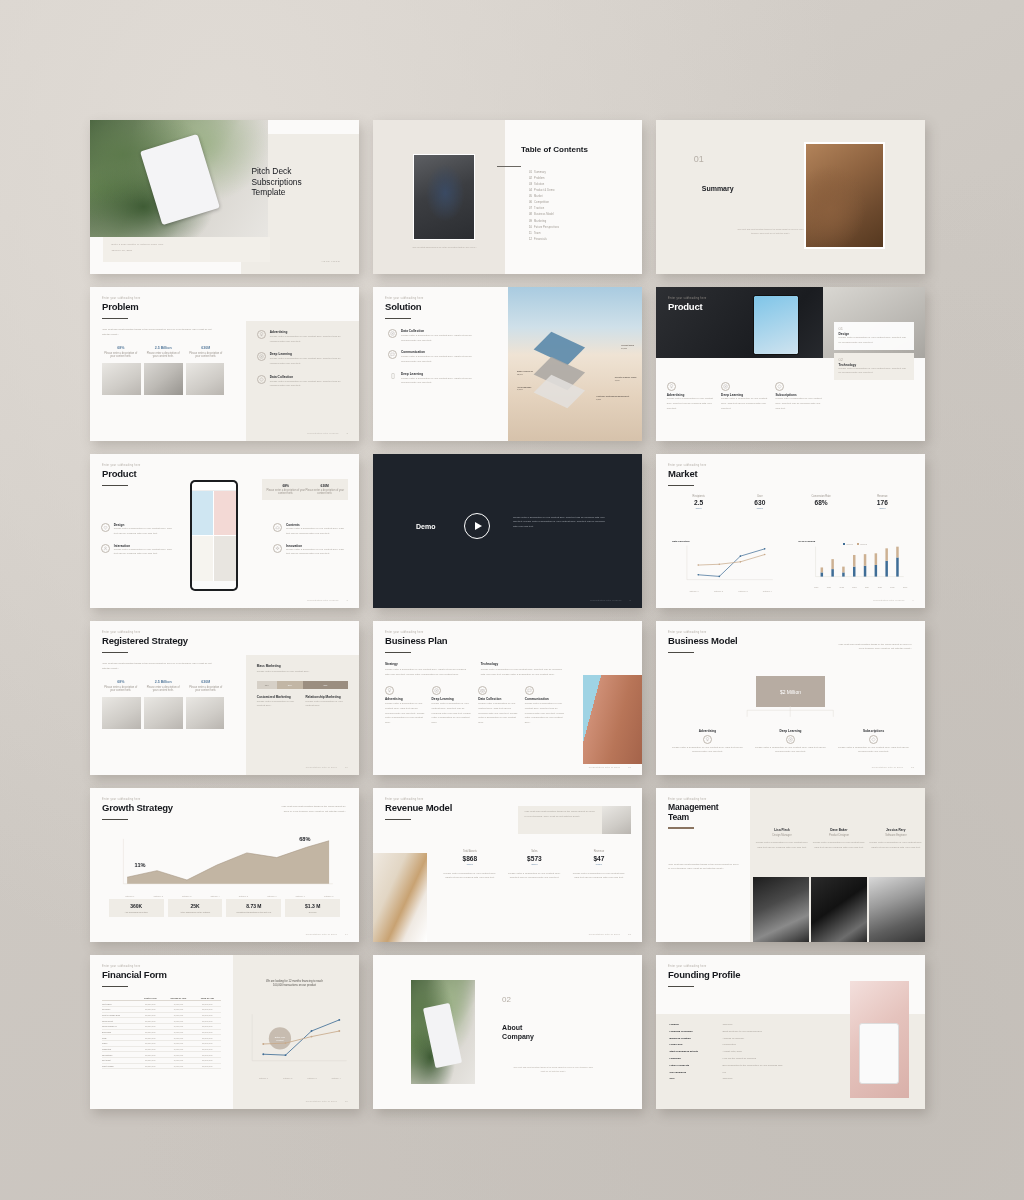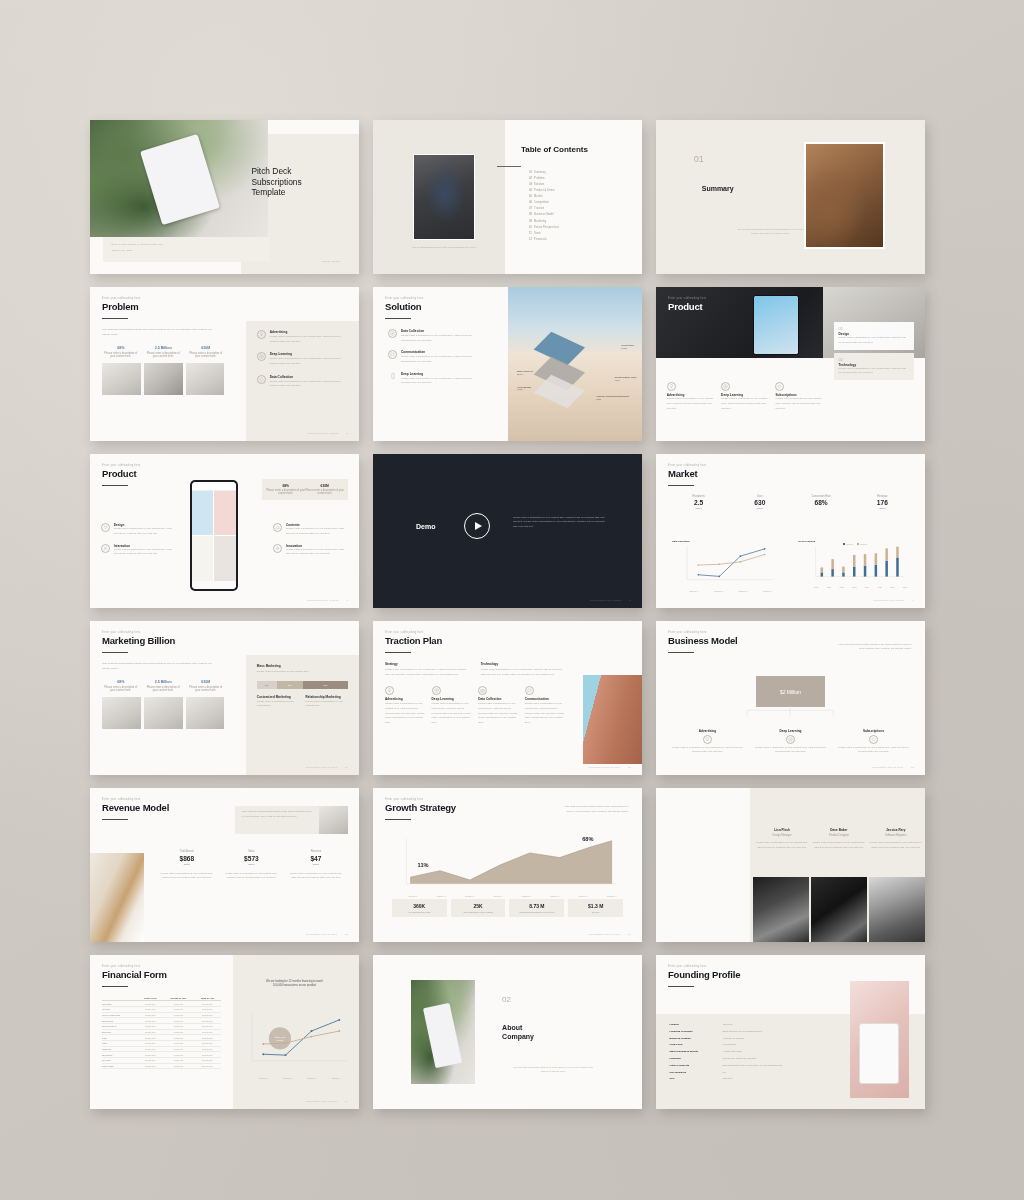--- a/index.html
+++ b/index.html
@@ -558,21 +558,21 @@
         <span>2027</span>
       </div>
     </div>
     <div class="foot"><span>Presentation Title of Deck</span><i>9</i></div>
   </div>
 
   <div class="slide">
     <div class="panel" style="position:absolute;right:0;top:22%;bottom:0;width:42%;"></div>
     <div class="pad">
       <div class="eyebrow">Enter your subheading here</div>
-      <div class="title">Marketing Billion</div>
+      <div class="title">Registered Strategy</div>
       <div class="rule"></div>
       <div class="body" style="width:46%;margin-top:9px;">"The best and most beautiful things in the world cannot be seen or even touched. They must be felt with the heart."</div>
       <div style="display:flex;gap:5px;width:50%;margin-top:9px;">
         <div style="flex:1;text-align:center;">
           <div style="font-size:3.6px;font-weight:bold;color:#5c7fa0;">68%</div>
           <div class="stat-c" style="margin-top:2px;">Please enter a description of your content here.</div>
         </div>
         <div style="flex:1;text-align:center;">
           <div style="font-size:3.6px;font-weight:bold;color:#5c7fa0;">2.5 Billion</div>
           <div class="stat-c" style="margin-top:2px;">Please enter a description of your content here.</div>
@@ -607,21 +607,21 @@
         </div>
       </div>
     </div>
     <div class="foot"><span>Presentation Title of Deck</span><i>10</i></div>
   </div>
 
   <div class="slide">
     <div class="ph ph-brick" style="position:absolute;right:0;top:35%;width:22%;height:58%;"></div>
     <div class="pad">
       <div class="eyebrow">Enter your subheading here</div>
-      <div class="title">Traction Plan</div>
+      <div class="title">Business Plan</div>
       <div class="rule"></div>
       <div style="display:flex;gap:10px;margin-top:9px;width:74%;">
         <div style="flex:1;">
           <div class="lbl">Strategy</div>
           <div class="body" style="margin-top:2px;">Please enter a description of your content here. This text can be replaced with your own text. Please enter a description of your content here.</div>
         </div>
         <div style="flex:1;">
           <div class="lbl">Technology</div>
           <div class="body" style="margin-top:2px;">Please enter a description of your content here. This text can be replaced with your own text. Please enter a description of your content here.</div>
         </div>
@@ -705,54 +705,20 @@
         <div class="lbl">Subscriptions</div>
         <div class="ico" style="margin:2px auto;">
             <svg viewBox="0 0 24 24">
               <path d="M12 3l8 9-8 9-8-9z"></path>
             </svg>
           </div>
         <div class="body">Please enter a description of your content here. This text can be replaced with your own text.</div>
       </div>
     </div>
     <div class="foot"><span>Presentation Title of Deck</span><i>12</i></div>
-  </div>
-
-  <div class="slide">
-    <div class="ph ph-wood" style="position:absolute;left:0;top:42%;width:20%;height:58%;"></div>
-    <div class="pad">
-      <div class="eyebrow">Enter your subheading here</div>
-      <div class="title">Revenue Model</div>
-      <div class="rule"></div>
-    </div>
-    <div class="panel" style="position:absolute;right:4%;top:12%;width:42%;height:18%;padding:4px 6px;">
-      <div class="body" style="width:72%;">"The best and most beautiful things in the world cannot be seen or even touched. They must be felt with the heart."</div>
-      <div class="ph ph-gray" style="position:absolute;right:0;top:0;width:26%;height:100%;"></div>
-    </div>
-    <div style="position:absolute;left:24%;top:40%;width:72%;display:flex;">
-      <div style="flex:1;text-align:center;">
-        <div class="stat-c">Total Assets</div>
-        <div class="stat-n" style="margin-top:2px;">$868</div>
-        <div style="font-size:2.2px;color:#5c7fa0;margin-top:1px;">million</div>
-        <div class="body" style="margin-top:7px;padding:0 7%;">Please enter a description of your content here. This text can be replaced with your own text.</div>
-      </div>
-      <div style="flex:1;text-align:center;">
-        <div class="stat-c">Sales</div>
-        <div class="stat-n" style="margin-top:2px;">$573</div>
-        <div style="font-size:2.2px;color:#5c7fa0;margin-top:1px;">million</div>
-        <div class="body" style="margin-top:7px;padding:0 7%;">Please enter a description of your content here. This text can be replaced with your own text.</div>
-      </div>
-      <div style="flex:1;text-align:center;">
-        <div class="stat-c">Revenue</div>
-        <div class="stat-n" style="margin-top:2px;">$47</div>
-        <div style="font-size:2.2px;color:#5c7fa0;margin-top:1px;">million</div>
-        <div class="body" style="margin-top:7px;padding:0 7%;">Please enter a description of your content here. This text can be replaced with your own text.</div>
-      </div>
-    </div>
-    <div class="foot"><span>Presentation Title of Deck</span><i>13</i></div>
   </div>
 
   <div class="slide">
     <div class="pad">
       <div class="eyebrow">Enter your subheading here</div>
       <div class="title">Growth Strategy</div>
       <div class="rule"></div>
     </div>
     <div class="body" style="position:absolute;right:5%;top:11%;width:26%;text-align:right;">"The best and most beautiful things in the world cannot be seen or even touched. They must be felt with the heart."</div>
     <div style="position:absolute;left:6%;top:32%;width:88%;height:34%;">
@@ -790,21 +756,61 @@
       </div>
       <div style="flex:1;background:#efece6;padding:4px 2px;text-align:center;">
         <div style="font-size:5px;font-weight:bold;color:#1d1f24;">$1.3 M</div>
         <div style="font-size:2px;color:#9d968f;margin-top:2px;">Revenue</div>
       </div>
     </div>
     <div class="foot"><span>Presentation Title of Deck</span><i>14</i></div>
   </div>
 
   <div class="slide">
+    <div class="ph ph-wood" style="position:absolute;left:0;top:42%;width:20%;height:58%;"></div>
+    <div class="pad">
+      <div class="eyebrow">Enter your subheading here</div>
+      <div class="title">Revenue Model</div>
+      <div class="rule"></div>
+    </div>
+    <div class="panel" style="position:absolute;right:4%;top:12%;width:42%;height:18%;padding:4px 6px;">
+      <div class="body" style="width:72%;">"The best and most beautiful things in the world cannot be seen or even touched. They must be felt with the heart."</div>
+      <div class="ph ph-gray" style="position:absolute;right:0;top:0;width:26%;height:100%;"></div>
+    </div>
+    <div style="position:absolute;left:24%;top:40%;width:72%;display:flex;">
+      <div style="flex:1;text-align:center;">
+        <div class="stat-c">Total Assets</div>
+        <div class="stat-n" style="margin-top:2px;">$868</div>
+        <div style="font-size:2.2px;color:#5c7fa0;margin-top:1px;">million</div>
+        <div class="body" style="margin-top:7px;padding:0 7%;">Please enter a description of your content here. This text can be replaced with your own text.</div>
+      </div>
+      <div style="flex:1;text-align:center;">
+        <div class="stat-c">Sales</div>
+        <div class="stat-n" style="margin-top:2px;">$573</div>
+        <div style="font-size:2.2px;color:#5c7fa0;margin-top:1px;">million</div>
+        <div class="body" style="margin-top:7px;padding:0 7%;">Please enter a description of your content here. This text can be replaced with your own text.</div>
+      </div>
+      <div style="flex:1;text-align:center;">
+        <div class="stat-c">Revenue</div>
+        <div class="stat-n" style="margin-top:2px;">$47</div>
+        <div style="font-size:2.2px;color:#5c7fa0;margin-top:1px;">million</div>
+        <div class="body" style="margin-top:7px;padding:0 7%;">Please enter a description of your content here. This text can be replaced with your own text.</div>
+      </div>
+    </div>
+    <div class="foot"><span>Presentation Title of Deck</span><i>13</i></div>
+  </div>
+
+  <div class="slide">
     <div class="panel" style="position:absolute;right:0;top:0;bottom:0;width:65%;"></div>
+    <div class="pad" style="width:36%;">
+      <div class="eyebrow">Enter your subheading here</div>
+      <div class="title sm"><span>Management</span><br><span>Team</span></div>
+      <div class="rule brown"></div>
+      <div class="body" style="margin-top:34px;">"The best and most beautiful things in the world cannot be seen or even touched. They must be felt with the heart."</div>
+    </div>
     <div style="position:absolute;right:1%;top:26%;width:62%;display:flex;gap:4px;text-align:center;">
       <div style="flex:1;">
         <div class="lbl">Lisa Fleck</div>
         <div class="stat-c" style="margin-top:2px;">Design Manager</div>
         <div class="body" style="margin-top:4px;">Please enter a description of your content here. This text can be replaced with your own text.</div>
       </div>
       <div style="flex:1;">
         <div class="lbl">Dave Baker</div>
         <div class="stat-c" style="margin-top:2px;">Product Designer</div>
         <div class="body" style="margin-top:4px;">Please enter a description of your content here. This text can be replaced with your own text.</div>

